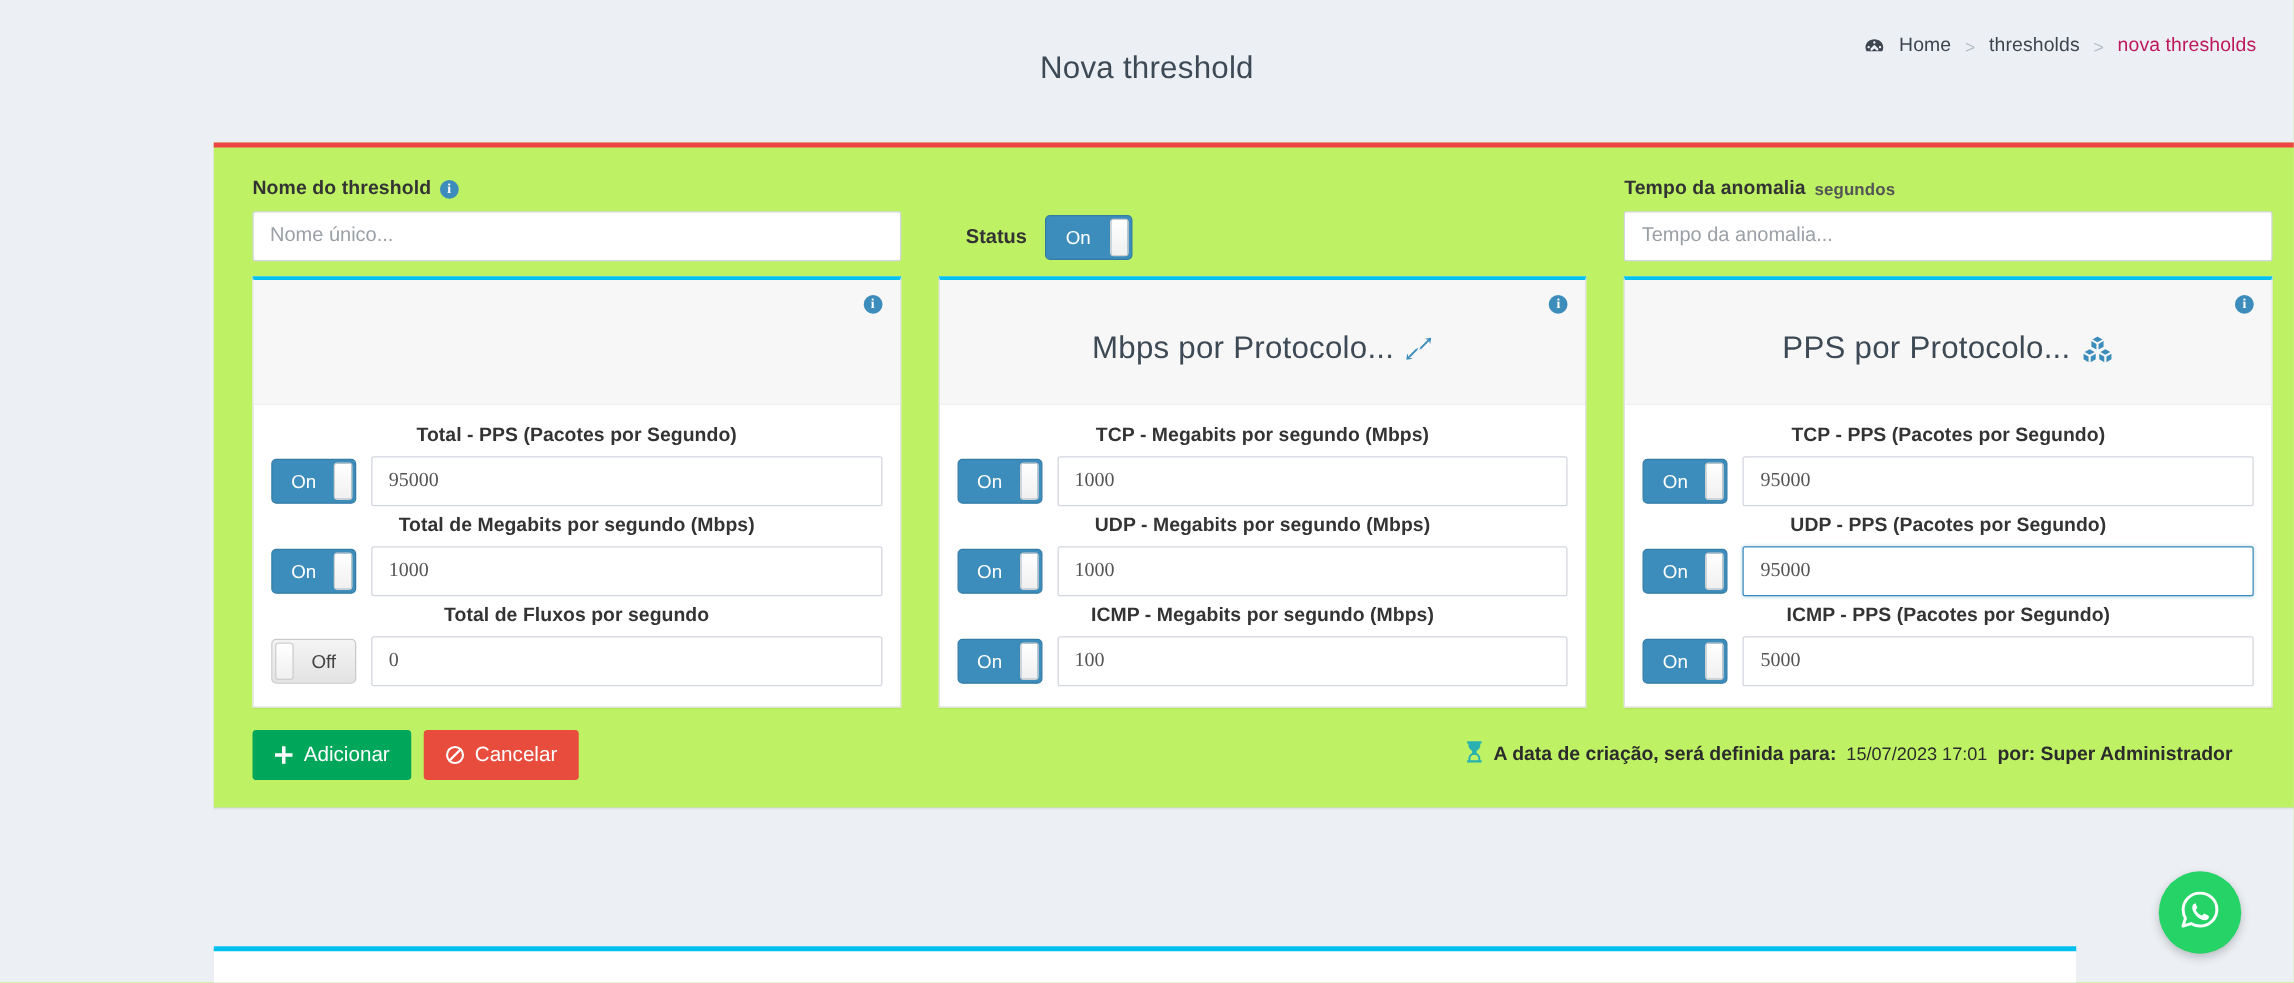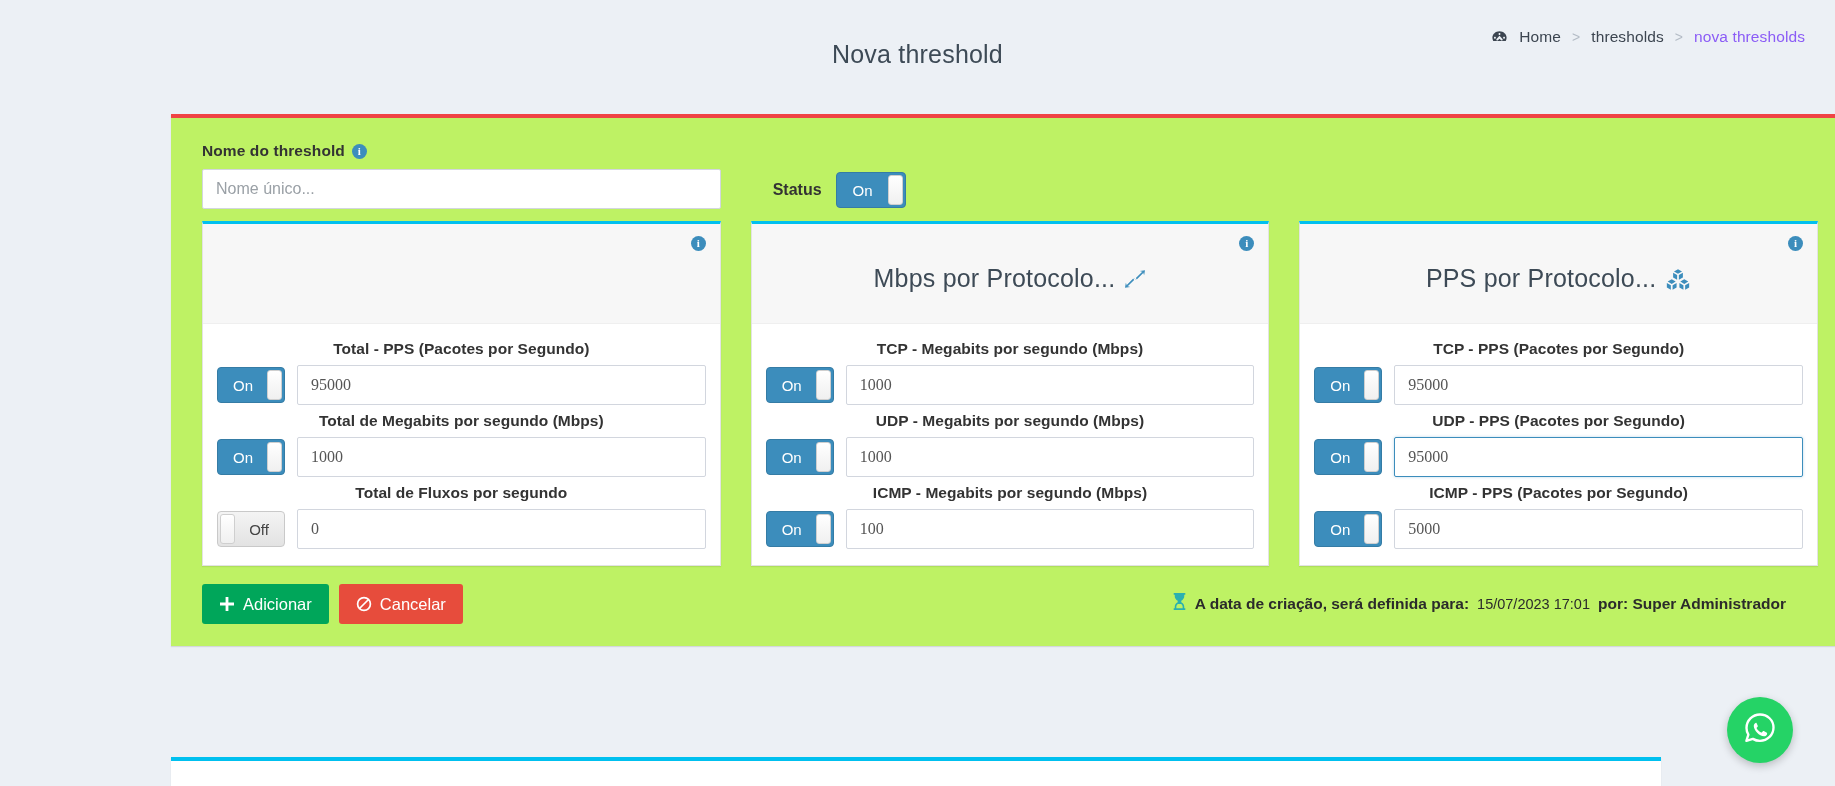--- a/index.html
+++ b/index.html
@@ -31,21 +31,21 @@
   }
   .bc-dash-icon {
     width: 18px; height: 18px;
     color: #3c4550;
     display: inline-flex;
     align-items: center;
     justify-content: center;
   }
   .bc-sep { color: #b4bcc6; font-size: 14px; }
   .bc-link { color: #3c4550; }
-  .bc-current { color: #8b5cf6; }
+  .bc-current { color: #be185d; }
 
   
   .page-title {
     position: absolute;
     top: 40px;
     left: 0;
     width: 1835px;
     text-align: center;
     font-size: 25px;
     font-weight: 400;
@@ -348,20 +348,27 @@
     <div class="col-3">
       <div class="status-group">
         <span class="status-label">Status</span>
         <div class="toggle on">
           <span class="tg-text">On</span>
           <span class="tg-knob"></span>
         </div>
       </div>
     </div>
 
+    <div class="col-3">
+      <div class="field-label">
+        <span>Tempo da anomalia</span>
+        <span class="suffix">segundos</span>
+      </div>
+      <input class="text-input" type="text" placeholder="Tempo da anomalia..." style="">
+    </div>
   </div>
 
   <div class="panels-row">
 
     <div class="panel-wrap">
       <div class="panel">
         <div class="panel-head">
           <span class="info-icon panel-info">i</span>
         </div>
         <div class="panel-body">

